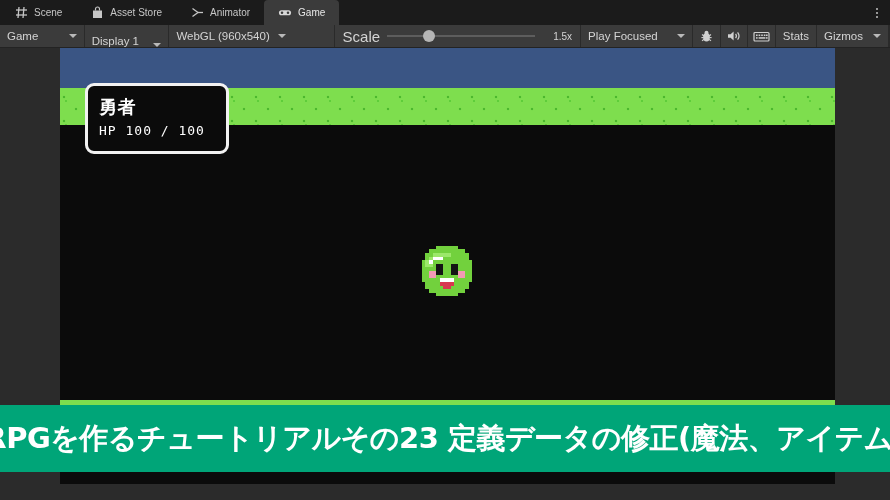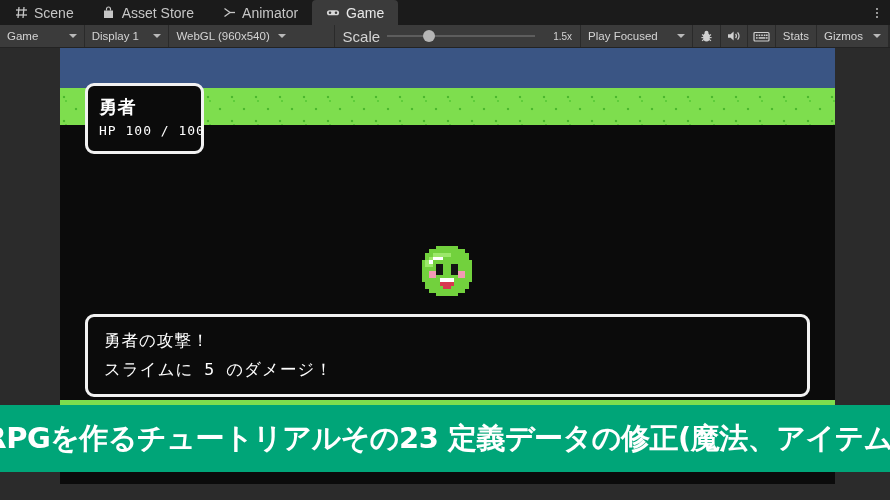--- a/index.html
+++ b/index.html
@@ -29,21 +29,21 @@
     width: 890px; height: 25px;
     background: #1b1b1b;
     display: flex;
     align-items: stretch;
   }
   .tab {
     display: flex;
     align-items: center;
     gap: 6px;
     padding: 0 14px;
-    font-size: 14px;
+    font-size: 10px;
     color: #c6c6c6;
     height: 25px;
     box-sizing: border-box;
     white-space: nowrap;
   }
   .tab.active {
     background: #3b3b3b;
     color: #e8e8e8;
     border-top-left-radius: 4px;
     border-top-right-radius: 4px;
@@ -167,21 +167,21 @@
     position: absolute;
     left: 0; top: 389px;
     width: 775px; height: 47px;
     background: #0b0b0b;
   }
 
   
   .status-window {
     position: absolute;
     left: 25px; top: 35px;
-    width: 119px;
+    width: 144px;
     background: #0b0b0b;
     border: 3px solid #f2f2f2;
     border-radius: 9px;
     padding: 8px 11px 9px 11px;
     box-sizing: border-box;
     color: #ffffff;
     font-family: "DejaVu Sans Mono", "Liberation Mono", monospace;
   }
   .status-name {
     font-size: 18px;
@@ -304,21 +304,21 @@
     </div>
   </div>
 
   <div class="toolbar">
 
     <div class="tb-item tb-drop" style="width:86px;justify-content:space-between;">
       <span>Game</span>
       <span class="caret"></span>
     </div>
 
-    <div class="tb-item tb-drop" style="width:86px;justify-content:space-between;">
+    <div class="tb-item tb-drop" style="width:86px;justify-content:space-between;align-items:flex-end;">
       <span>Display 1</span>
       <span class="caret"></span>
     </div>
 
     <div class="tb-item tb-drop" style="width:168px;justify-content:flex-start;">
       <span>WebGL (960x540)</span>
       <span class="caret"></span>
     </div>
 
     <div class="slider-wrap">
@@ -430,24 +430,20 @@
           <g fill="#d8364f">
             <rect x="6" y="10" width="4" height="2"></rect>
             <rect x="7" y="12" width="2" height="1"></rect>
           </g>
           <g fill="#ffffff">
             <rect x="6" y="10" width="4" height="1"></rect>
           </g>
         </svg>
       </div>
 
-      <div class="msg-window">
-        <div class="msg-line">勇者の攻撃！</div>
-        <div class="msg-line">スライムに 5 のダメージ！</div>
-      </div>
     </div>
   </div>
 
   <div class="banner" style="background: rgb(0, 165, 120);">
     <span class="banner-text" style="color: rgb(255, 255, 255);">RPGを作るチュートリアルその23 定義データの修正(魔法、アイテム)</span>
   </div>
 
 </div>
 
 </body></html>

